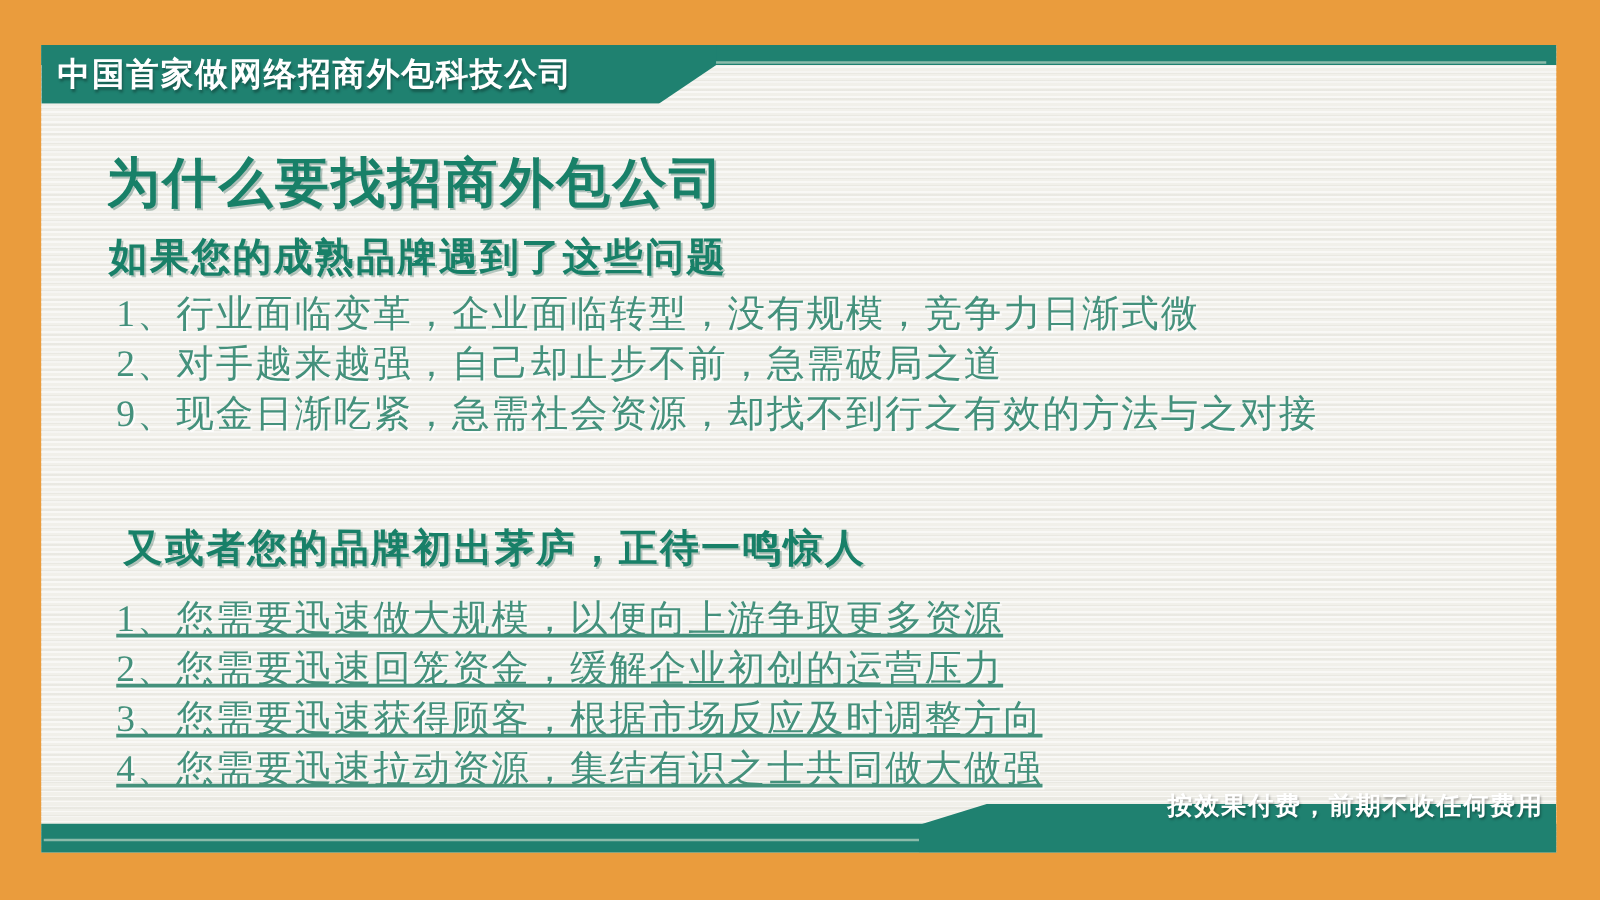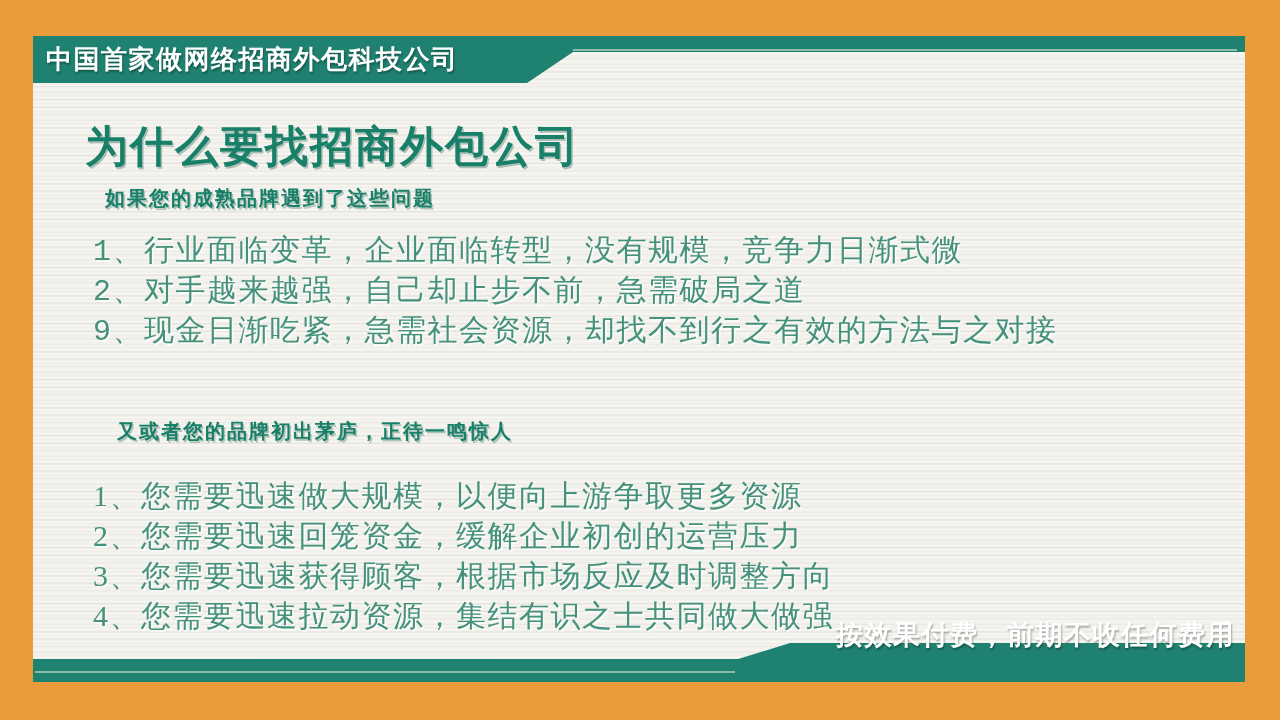--- a/index.html
+++ b/index.html
@@ -41,47 +41,47 @@
   }
   .bottombar-line {
     position:absolute; bottom:9px; left:2px; width:705px; height:2px;
     background:#8CBBAA;
   }
   .bottombar-thick {
     position:absolute; left:702px; right:0; bottom:0; height:39px; background:#1F8170;
     clip-path:polygon(55px 0, 100% 0, 100% 100%, 0 100%, 0 17px);
   }
   .bottombar-label {
-    position:absolute; right:10px; bottom:14px; height:53px; line-height:40px;
-    color:#FFFFFF; font-weight:bold; font-size:27px; letter-spacing:1.5px;
+    position:absolute; right:10px; bottom:4px; height:53px; line-height:40px;
+    color:#FFFFFF; font-weight:bold; font-size:20px; letter-spacing:1.5px;
     text-shadow:1px 2px 2px rgba(0,0,0,0.30);
     white-space:nowrap;
   }
   
   .slide-title {
     position:absolute; left:52px; top:82px;
     color:#188068; font-weight:bold; font-size:43px; letter-spacing:2px;
     text-shadow:1.5px 1.5px 0 rgba(10,74,58,0.30);
     white-space:nowrap;
   }
   .section-heading {
-    color:#188068; font-weight:bold; font-size:20px; letter-spacing:2px;
+    color:#188068; font-weight:bold; font-size:31px; letter-spacing:2px;
     text-shadow:1.5px 1.5px 0 rgba(10,74,58,0.28);
-    position:absolute; left:72px; white-space:nowrap;
+    position:absolute; left:54px; white-space:nowrap;
   }
   .heading-1 { top:149px; }
   .heading-2 { top:382px;margin-left:12px; }
   .problem-list {
     position:absolute; left:60px; list-style:none;
     font-family:"Liberation Serif", serif;
     color:#44917C; font-size:30px; letter-spacing:1.5px;
     text-shadow:1.5px 1.5px 0 rgba(255,255,255,0.75);
   }
-  .list-1 { top:196px;font-family:Liberation Mono, monospace; }
-  .list-2 { top:440px; }
+  .list-1 { top:196px; }
+  .list-2 { top:440px;text-decoration:underline; }
   .problem-list li {
     height:40px; line-height:40px; white-space:nowrap;
   }
 </style>
 </head>
 <body>
 
 <div class="content">
 
   <div class="topbar-strip"></div>

